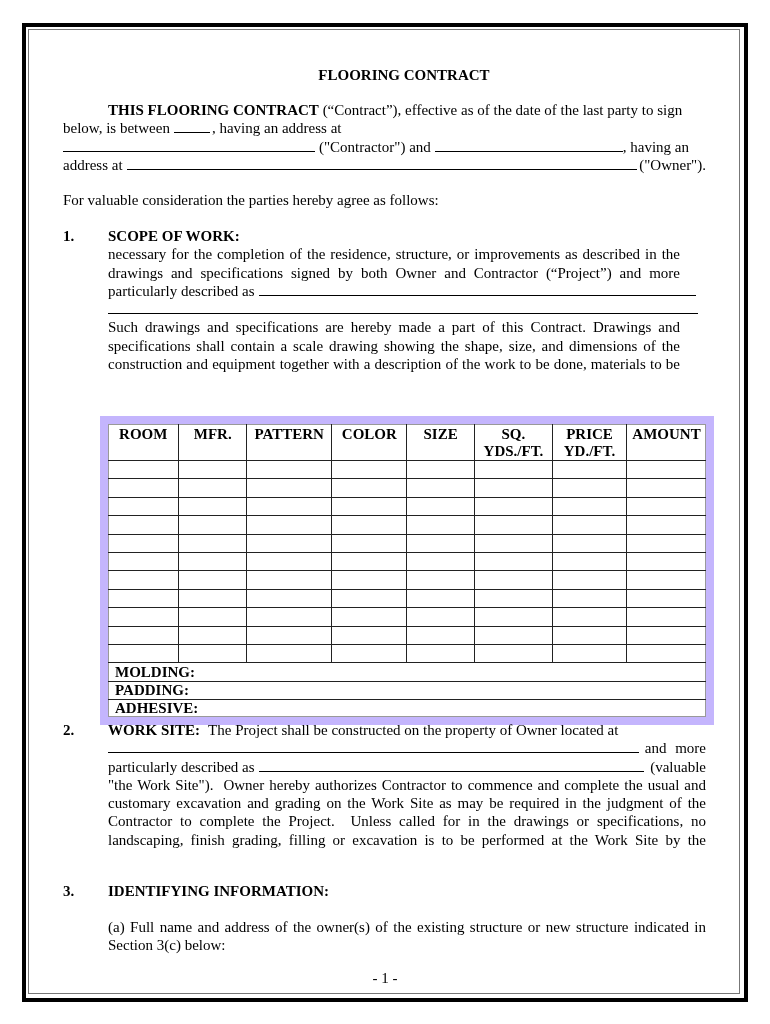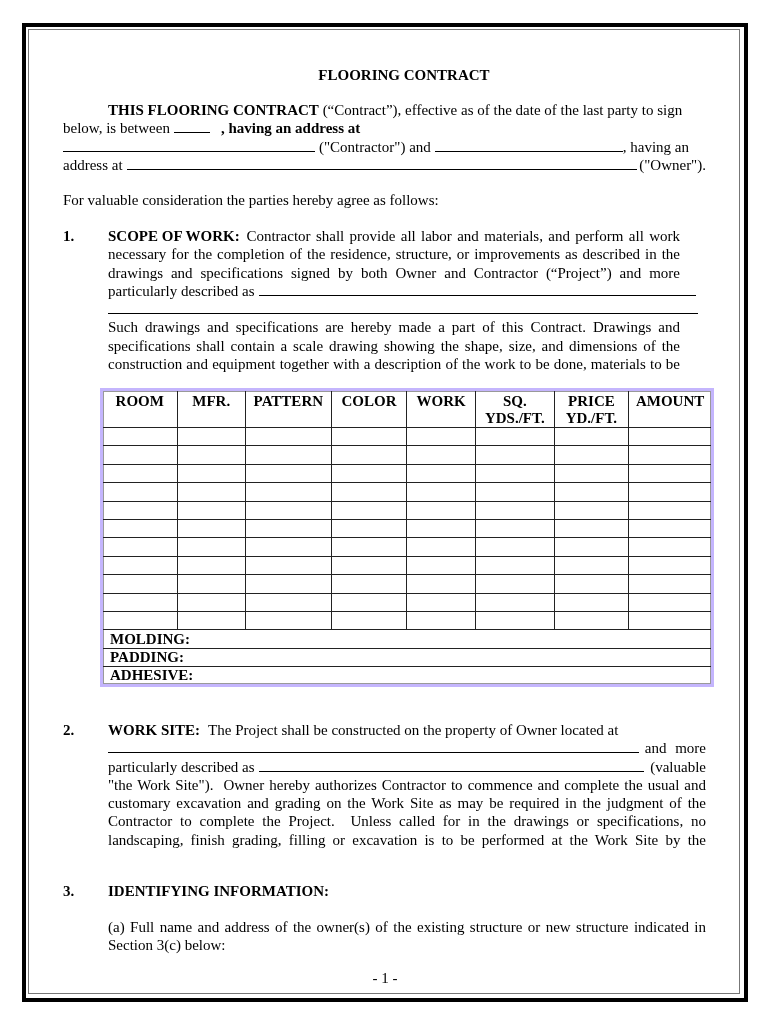--- a/index.html
+++ b/index.html
@@ -88,24 +88,24 @@
   .just-line {
     display: flex;
     justify-content: space-between;
     white-space: nowrap;
     height: 18.3px;
   }
   
   .spec-table {
     position: absolute;
     left: 100px;
-    top: 388px;
+    top: 416px;
     width: 614px;
     border-collapse: collapse;
-    border: 3px solid #c4b5fd;
+    border: 8px solid #c4b5fd;
     box-shadow: inset 0 0 0 1px #999;
     font-size: 15px;
   }
   .spec-table th, .spec-table td {
     border: 1px solid #222;
     padding: 0;
     box-sizing: border-box;
   }
   .spec-table th {
     font-weight: bold;
@@ -143,42 +143,41 @@
 
 <div class="para" style="left:63px; top:101px; width:643px;">
   <div class="flex-line" style="justify-content:flex-start;">
     <span style="display:inline-block;width:45px;"></span>
     <b>THIS FLOORING CONTRACT</b>
     <span style="white-space:pre;"> (“Contract”), effective as of the date of the last party to sign</span>
   </div>
   <div class="flex-line">
     <span>below, is between</span>
     <span class="blank" style="width:36px; margin-left:4px;"></span>
-    <span style="margin-left:11px;font-weight:bold;">, having an address at</span>
+    <span style="margin-left:2px;">, having an address at</span>
   </div>
   <div class="flex-line">
     <span class="blank" style="width:252px;"></span>
     <span style="margin-left:4px;">("Contractor") and</span>
     <span class="blank" style="width:188px; margin-left:4px;"></span>
     <span>, having an</span>
   </div>
   <div class="flex-line">
     <span>address at</span>
     <span class="fill" style="margin-left:4px;"></span>
     <span>("Owner").</span>
   </div>
 </div>
 
 <div class="abs" style="left:63px; top:191px;">For valuable consideration the parties hereby agree as follows:</div>
 
 <div class="num" style="left:63px; top:227px;">1.</div>
 <div class="para" style="left:108px; top:227px; width:572px;">
   <div class="just-line">
     <span><b>SCOPE OF WORK:</b>&nbsp;</span>
-    <span style="flex:1; text-align:justify; text-align-last:justify; margin-left:3px;">Contractor shall provide all labor and materials, and perform all work</span>
   </div>
   <div class="line">necessary for the completion of the residence, structure, or improvements as described in the</div>
   <div class="line">drawings and specifications signed by both Owner and Contractor (“Project”) and more</div>
   <div class="flex-line" style="width:590px;">
     <span>particularly described as</span>
     <span class="fill" style="margin-left:4px;"></span>
   </div>
   <div class="flex-line" style="width:590px;">
     <span class="fill" style="margin:0;"></span>
   </div>
@@ -206,21 +205,21 @@
         <th>
           <div>MFR.</div>
         </th>
         <th>
           <div>PATTERN</div>
         </th>
         <th>
           <div>COLOR</div>
         </th>
         <th>
-          <div>WORK</div>
+          <div>SIZE</div>
         </th>
         <th>
           <div>SQ.</div>
           <div>YDS./FT.</div>
         </th>
         <th>
           <div>PRICE</div>
           <div>YD./FT.</div>
         </th>
         <th>

